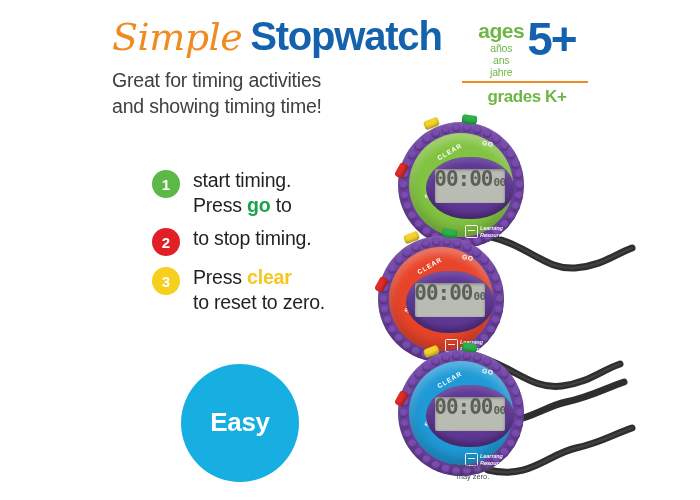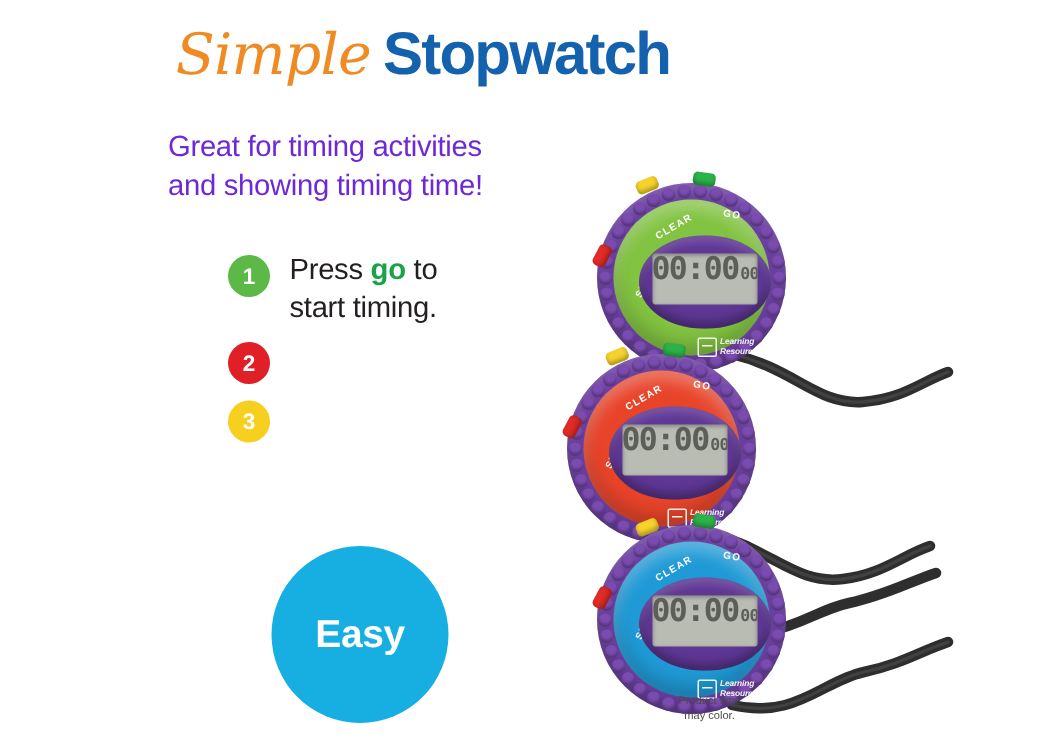--- a/index.html
+++ b/index.html
@@ -21,42 +21,41 @@
   
   .title-block {
     position: absolute;
     left: 112px;
     top: 16px;
     width: 340px;
   }
   .title-line {
     white-space: nowrap;
     line-height: 1;
-    text-align: center;
   }
   .title-simple {
     font-family: "DejaVu Serif", serif;
     font-style: italic;
     font-weight: 400;
     font-size: 38px;
     color: #ef8b22;
     letter-spacing: -0.5px;
   }
   .title-stopwatch {
     font-family: "Liberation Sans", sans-serif;
     font-weight: bold;
     font-size: 40px;
     color: #1462ad;
     letter-spacing: -1.2px;
     margin-left: 8px;
   }
   .subtitle {
-    margin-top: 29px;
+    margin-top: 11px;
     font-size: 19.5px;
-    color: #6d28d9;
+    color: #404040;
     line-height: 1.35;
     letter-spacing: -0.2px;
   }
 
   
   .ages-badge {
     position: absolute;
     left: 462px;
     top: 18px;
     width: 130px;
@@ -328,36 +327,56 @@
   <div class="title-block">
     <div class="title-line">
       <span class="title-simple">Simple</span><span class="title-stopwatch">Stopwatch</span>
     </div>
     <div class="subtitle">
       <div>Great for timing activities</div>
       <div>and showing timing time!</div>
     </div>
   </div>
 
+  <div class="ages-badge">
+    <div class="ages-row">
+      <div class="ages-left">
+        <div class="ages-word">ages</div>
+        <div class="ages-alt">
+          <div>años</div>
+          <div>ans</div>
+          <div>jahre</div>
+        </div>
+      </div>
+      <div class="ages-num">5+</div>
+    </div>
+    <div class="ages-divider" style="background: rgb(239, 139, 34);"></div>
+    <div class="grades">grades K+</div>
+  </div>
 
   <div class="steps">
     <div class="step">
       <div class="step-badge" style="background: rgb(92, 184, 71);">1</div>
       <div class="step-text">
+        <div>start timing.</div>
         <div><span>Press </span><span class="kw" style="color: rgb(26, 162, 75);">go</span><span> to</span></div>
-        <div>start timing.</div>
       </div>
     </div>
     <div class="step">
       <div class="step-badge" style="background: rgb(224, 31, 38);">2</div>
       <div class="step-text">
+        <div>to stop timing.</div>
       </div>
     </div>
     <div class="step">
       <div class="step-badge" style="background: rgb(247, 207, 31);">3</div>
+      <div class="step-text">
+        <div><span>Press </span><span class="kw" style="color: rgb(247, 198, 31);">clear</span><span></span></div>
+        <div>to reset to zero.</div>
+      </div>
     </div>
   </div>
 
   <div class="easy-circle" style="background: rgb(23, 174, 226);">
     <div class="easy-1">Easy</div>
   </div>
 
   <div class="product-area">
     <svg class="cord" width="330" height="382" viewBox="0 0 330 382">
       <g fill="none" stroke="#2e2e2e" stroke-width="7" stroke-linecap="round">
@@ -552,16 +571,16 @@
             <div>Learning</div>
             <div>Resources</div>
           </div>
         </div>
       </div>
     </div>
   </div>
 
   <div class="disclaimer">
     <div>Product time</div>
-    <div>may color.</div>
+    <div>may zero.</div>
   </div>
 
 </div>
 
 </body></html>

